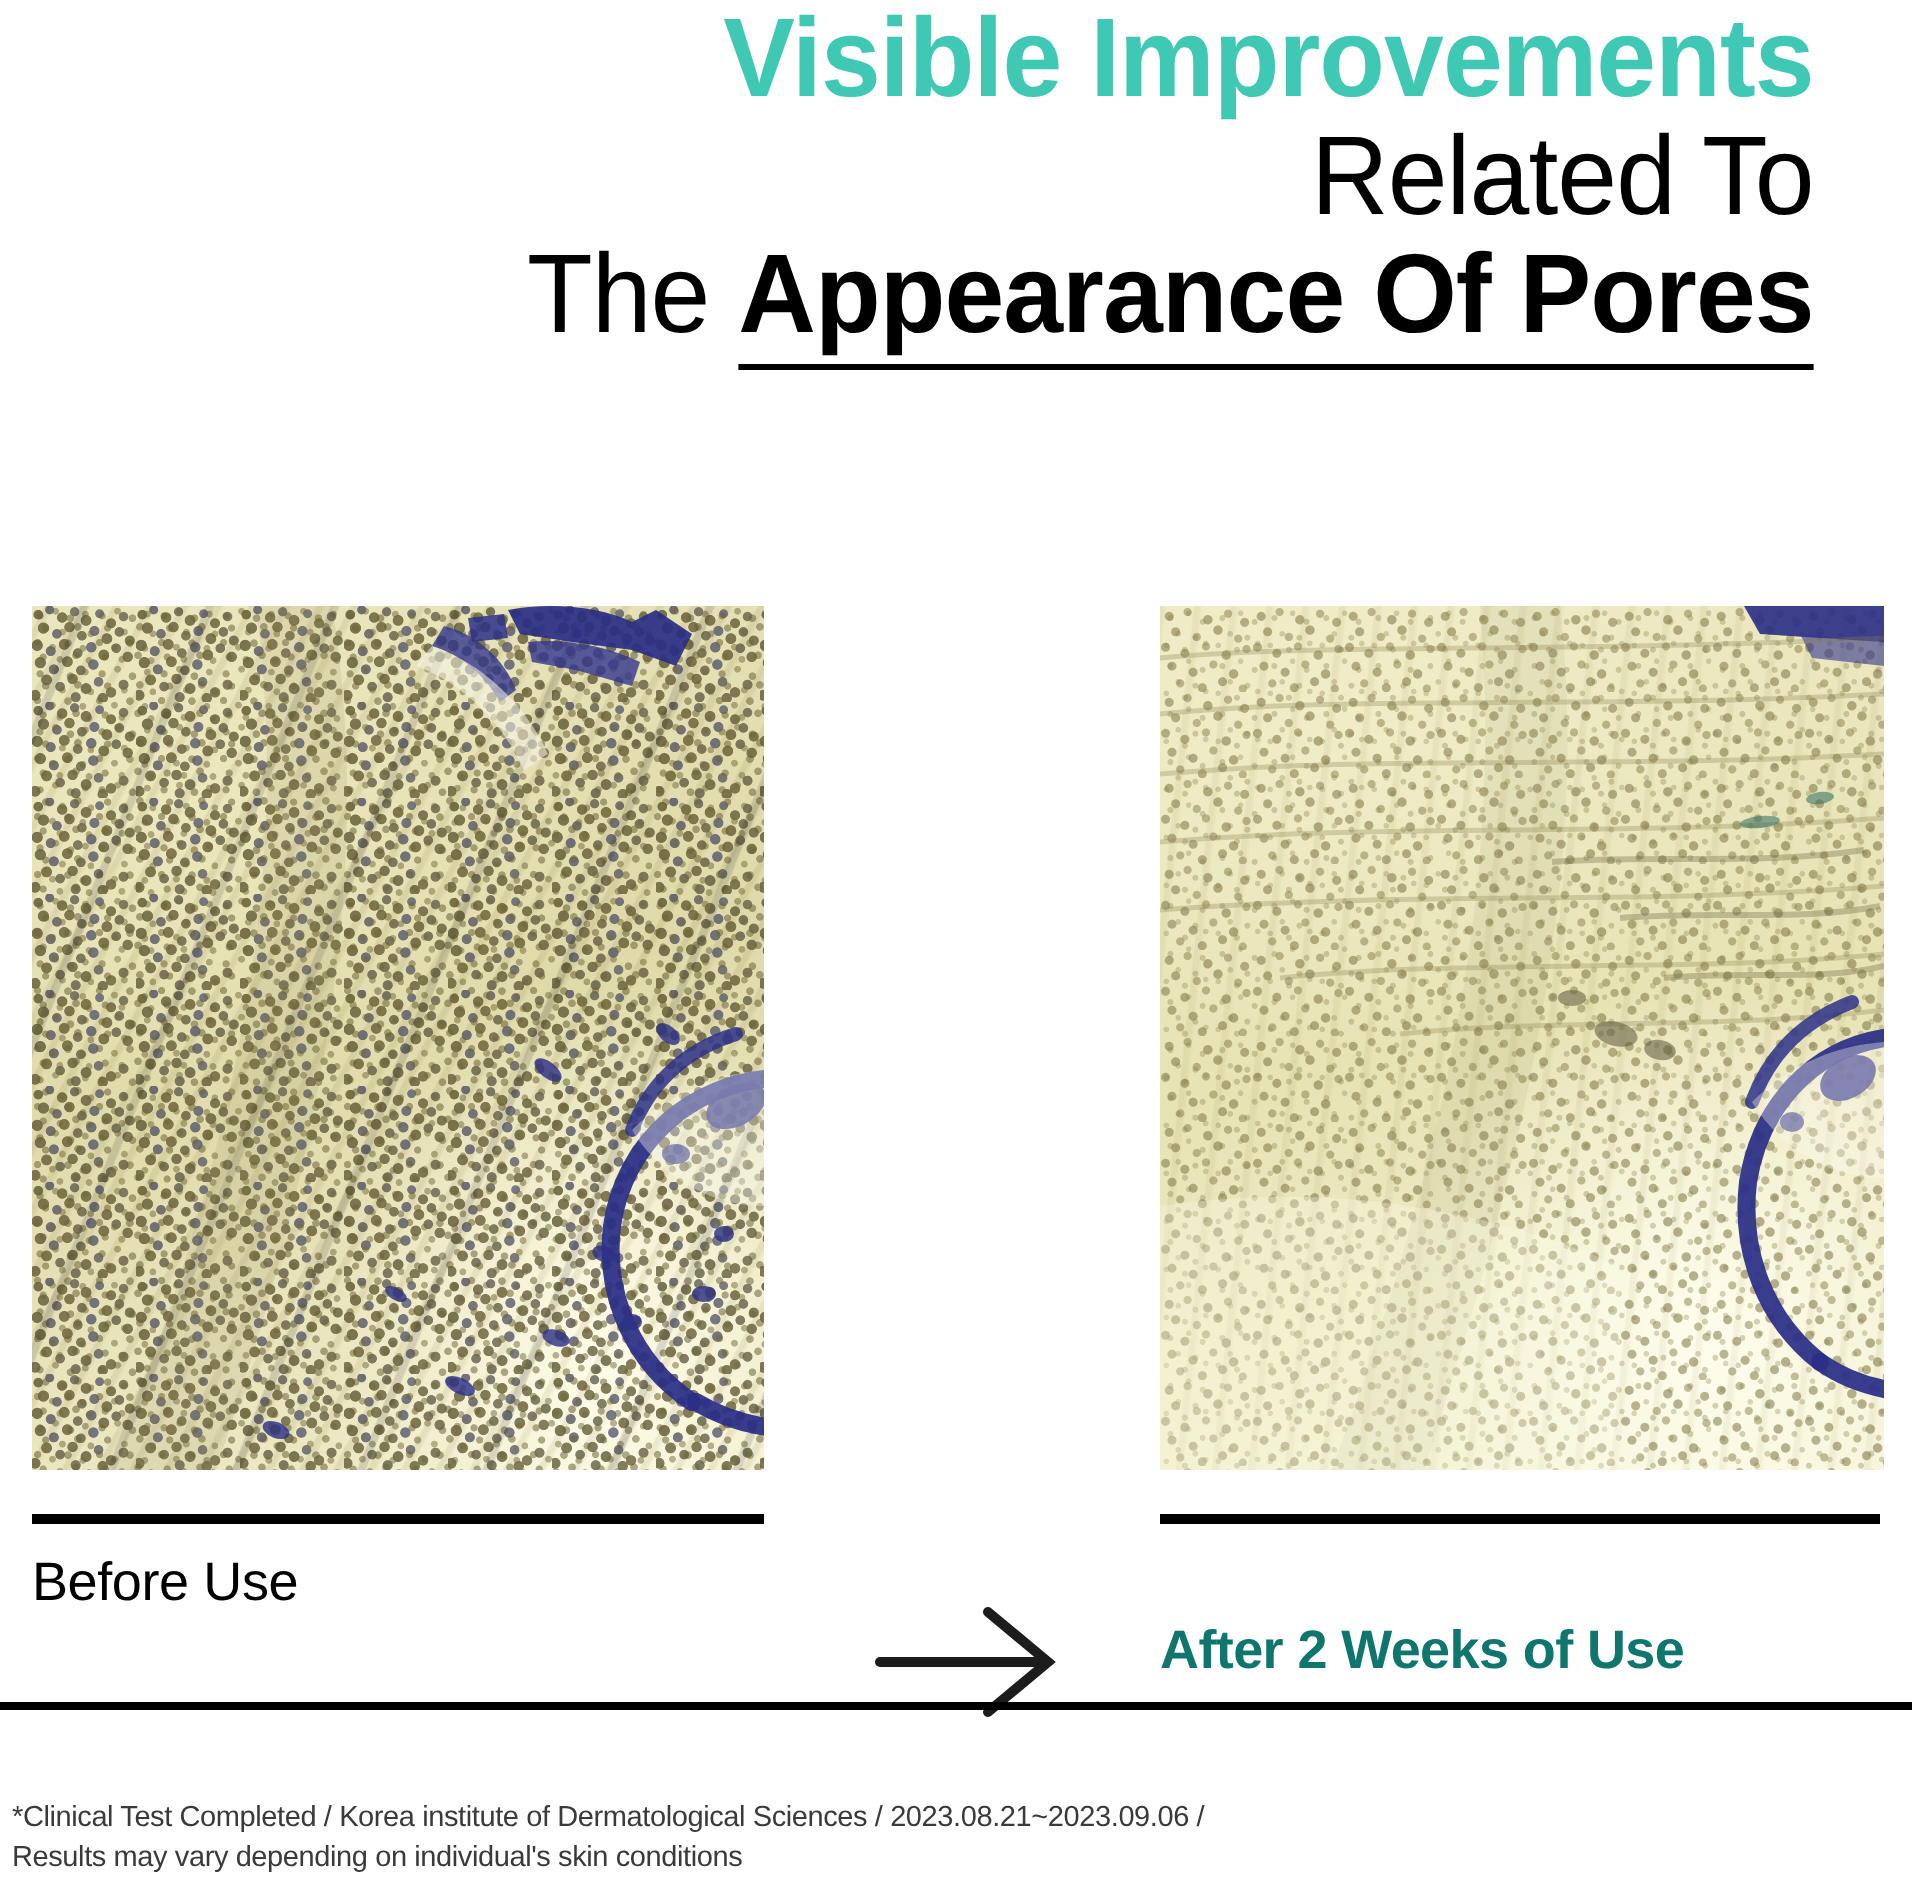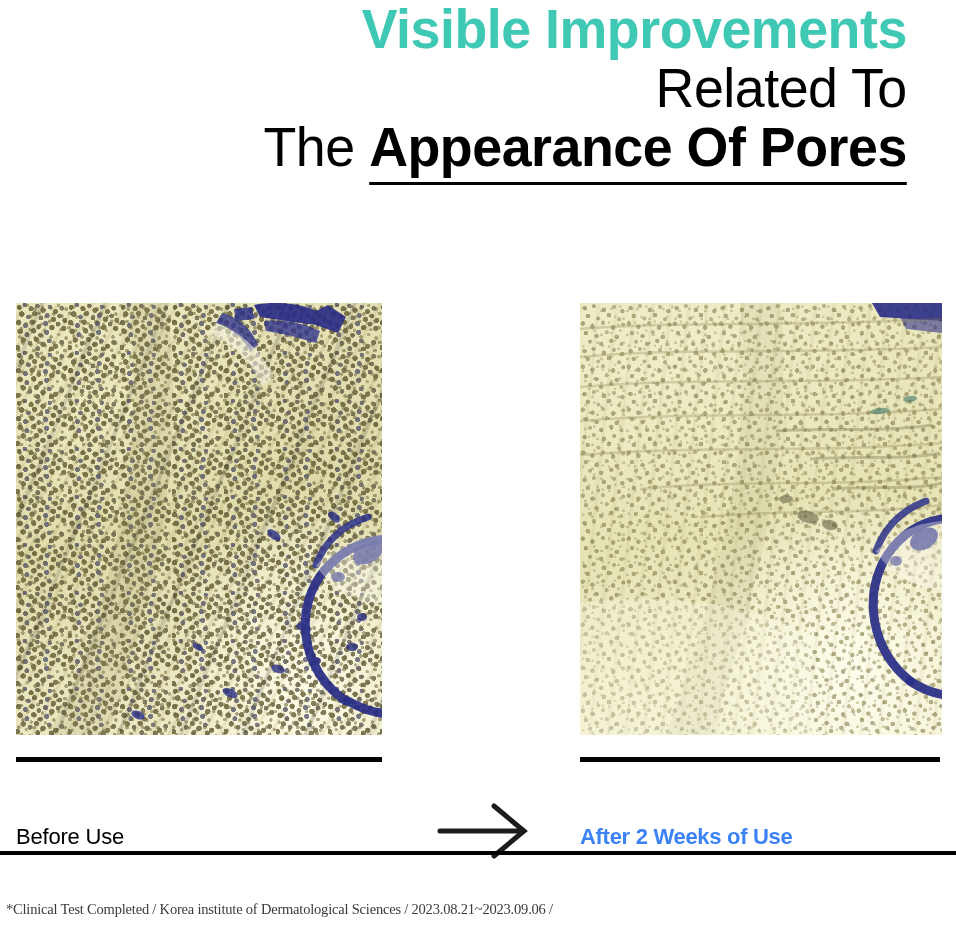--- a/index.html
+++ b/index.html
@@ -269,37 +269,38 @@
     position: absolute;
     height: 5px;
     background: #000000;
     top: 757px;
   }
   .cap-bar-before { left: 16px;  width: 366px; }
   .cap-bar-after  { left: 580px; width: 360px; }
 
   .cap-label {
     position: absolute;
-    top: 820px;
+    top: 774px;
     font-family: "Liberation Sans", sans-serif;
-    font-size: 22px;
+    font-size: 27px;
     line-height: 34px;
     white-space: nowrap;
   }
   .cap-label-before {
     left: 16px;
     color: #000000;
     font-weight: normal;
     letter-spacing: -0.2px;
   }
   .cap-label-after {
     left: 580px;
-    color: #3b82f6;
+    color: #0f766e;
     font-weight: bold;
     letter-spacing: -0.3px;
+    margin-top: 34px;
   }
 
   
   .divider {
     position: absolute;
     left: 0;
     top: 851px;
     width: 956px;
     height: 4px;
     background: #000000;
@@ -310,21 +311,21 @@
     position: absolute;
     left: 6px;
     top: 899px;
     width: 900px;
     font-family: "Liberation Sans", sans-serif;
     font-size: 14.5px;
     line-height: 20px;
     color: #3a3a3a;
     letter-spacing: -0.2px;
   }
-  .footnote div { white-space: nowrap; font-family: Liberation Serif, serif; }
+  .footnote div { white-space: nowrap; }
 </style>
 </head>
 <body>
 
 <div class="headline">
   <div class="hl-line hl-line-1">Visible Improvements</div>
   <div class="hl-line hl-line-2">Related To</div>
   <div class="hl-line hl-line-3">
     <span>The </span><span class="hl-emph">Appearance Of Pores</span>
   </div>
@@ -431,13 +432,14 @@
 <div class="cap-bar cap-bar-before"></div>
 <div class="cap-bar cap-bar-after"></div>
 
 <div class="cap-label cap-label-before">Before Use</div>
 <div class="cap-label cap-label-after">After 2 Weeks of Use</div>
 
 <div class="divider"></div>
 
 <div class="footnote">
   <div>*Clinical Test Completed / Korea institute of Dermatological Sciences / 2023.08.21~2023.09.06 /</div>
+  <div>Results may vary depending on individual's skin conditions</div>
 </div>
 
 </body></html>

